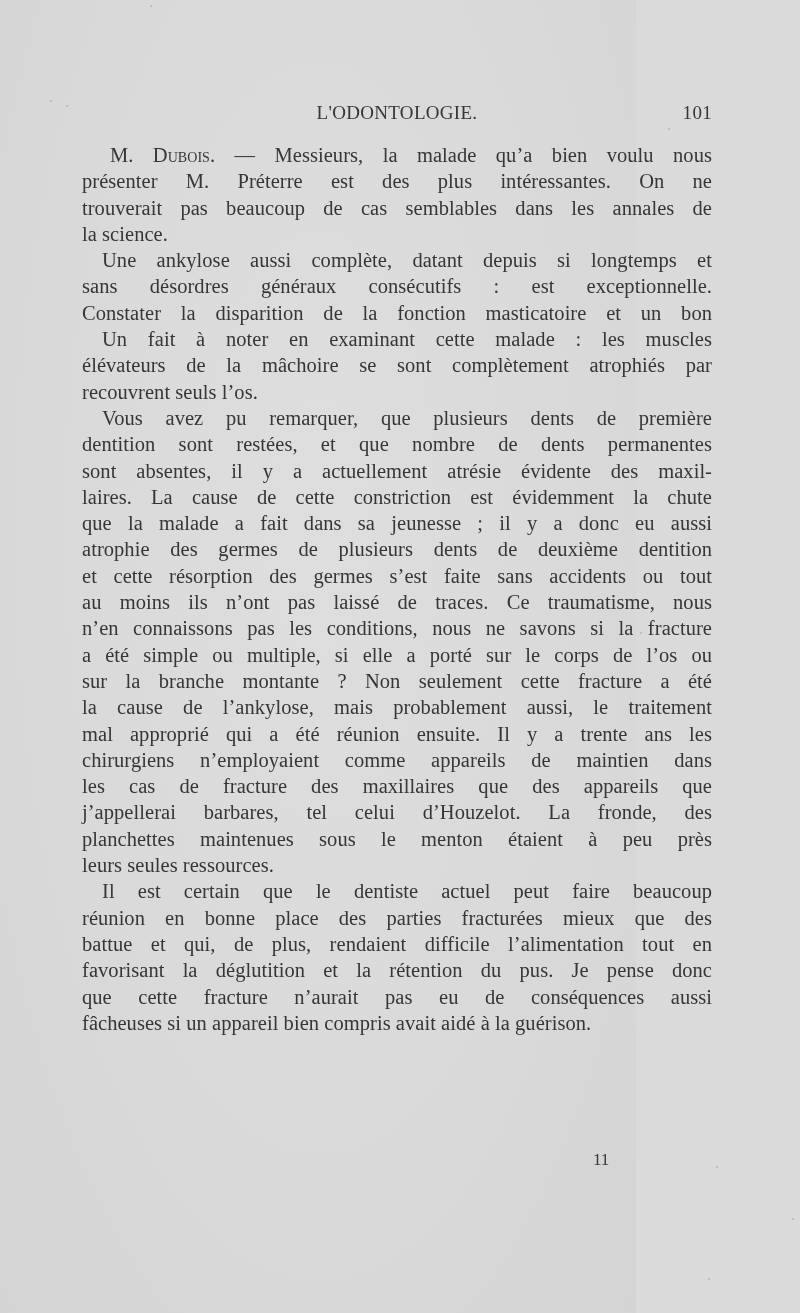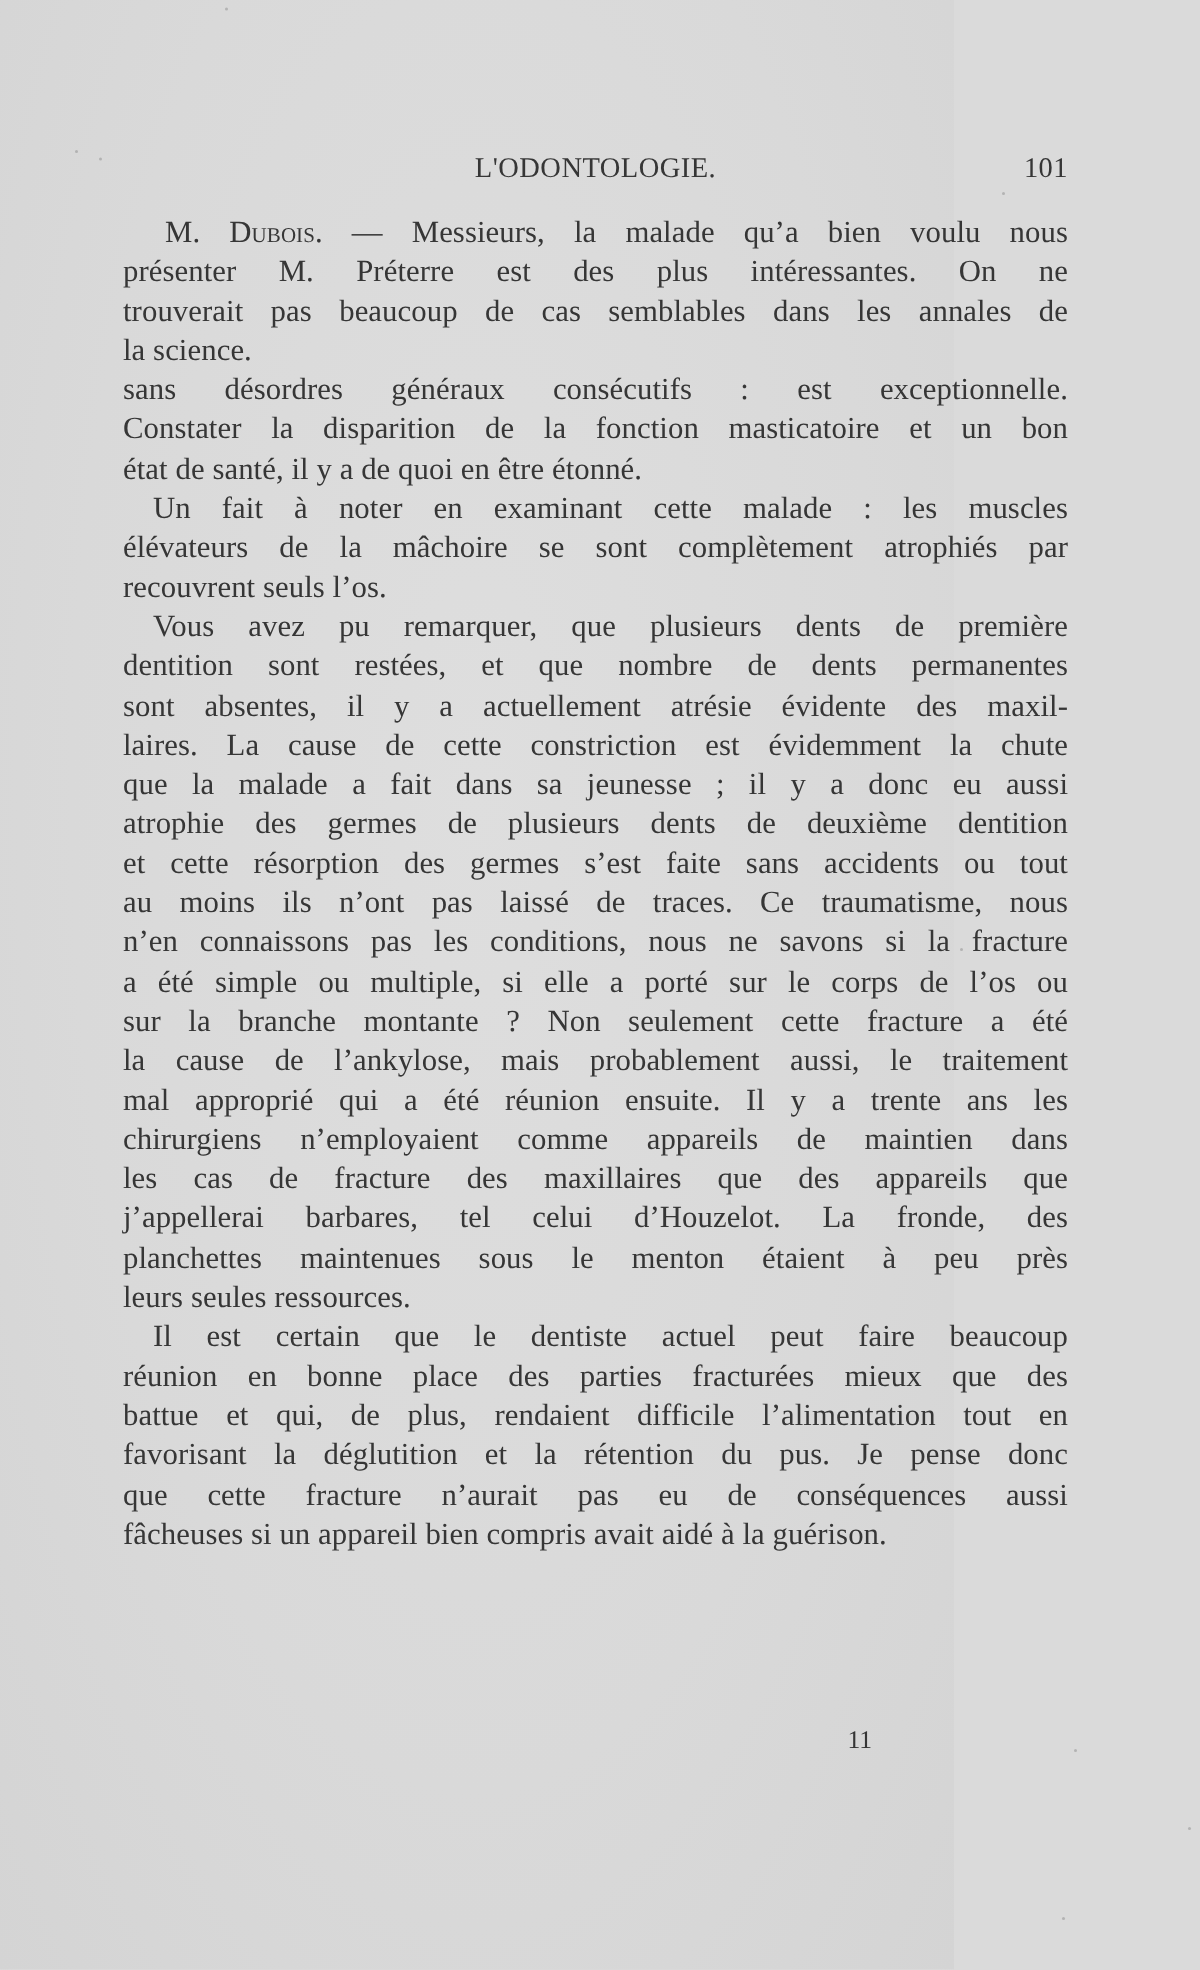--- a/index.html
+++ b/index.html
@@ -66,21 +66,21 @@
     }
     .line.first-para {
       padding-left: 28px;
     }
     .sc {
       font-variant: small-caps;
     }
     .signature {
       position: absolute;
       top: 1150px;
-      left: 565px;
+      left: 593px;
       font-size: 17px;
     }
     .speck {
       position: absolute;
       width: 2px; height: 2px;
       border-radius: 50%;
       background: #9a9a9a;
       opacity: 0.6;
     }
   </style>
@@ -95,23 +95,23 @@
   </div>
 
   <div class="body-text" id="body-text">
       <div>
         <span class="line first-para"><span class="sc">M. Dubois.</span> — Messieurs, la malade qu’a bien voulu nous</span>
         <span class="line">présenter M. Préterre est des plus intéressantes. On ne</span>
         <span class="line">trouverait pas beaucoup de cas semblables dans les annales de</span>
         <span class="line last">la science.</span>
       </div>
       <div>
+        <span class="line indent">Une ankylose aussi complète, datant depuis si longtemps et</span>
         <span class="line">sans désordres généraux consécutifs : est exceptionnelle.</span>
         <span class="line">Constater la disparition de la fonction masticatoire et un bon</span>
-        <span class="line last">état de santé, il y a de quoi en être étonné.</span>
       </div>
       <div>
         <span class="line indent">Un fait à noter en examinant cette malade : les muscles</span>
         <span class="line">élévateurs de la mâchoire se sont complètement atrophiés par</span>
         <span class="line last">recouvrent seuls l’os.</span>
       </div>
       <div>
         <span class="line indent">Vous avez pu remarquer, que plusieurs dents de première</span>
         <span class="line">dentition sont restées, et que nombre de dents permanentes</span>
         <span class="line">sont absentes, il y a actuellement atrésie évidente des maxil-</span>

